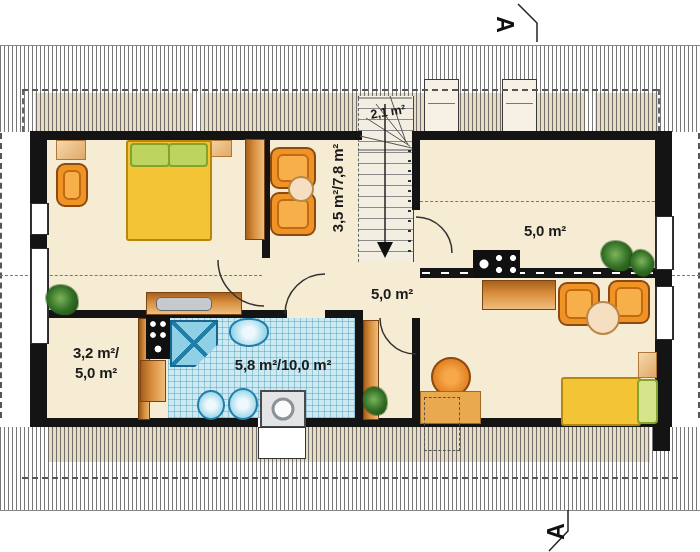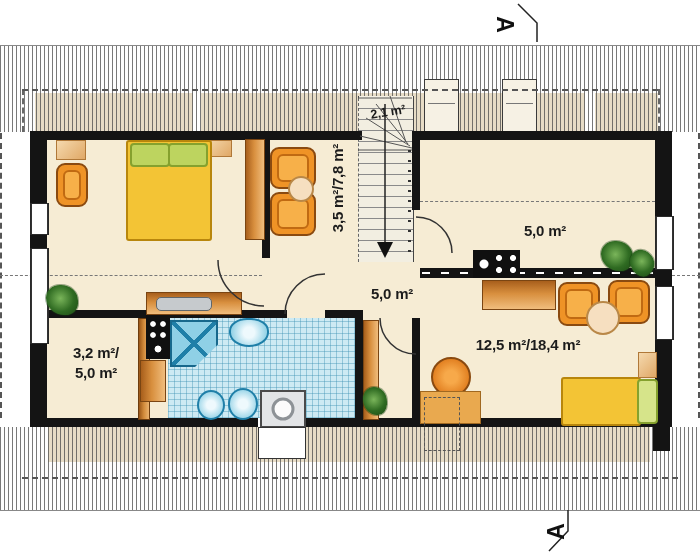--- a/index.html
+++ b/index.html
@@ -205,18 +205,18 @@
   </svg>
 
   <div class="lbl vert" style="left:337px;top:188px;">3,5 m²/7,8 m²</div>
   <div class="lbl small" style="left:388px;top:112px;">2,1 m²</div>
   <div class="lbl" style="left:545px;top:230px;">5,0 m²</div>
   <div class="lbl" style="left:392px;top:293px;">5,0 m²</div>
   <div class="lbl" style="left:96px;top:362px;text-align:center;white-space:normal;width:90px;line-height:1.3;">
     <span>3,2 m²/</span><br>
     <span>5,0 m²</span>
   </div>
-  <div class="lbl" style="left:528px;top:344px;">12,5 m²/18,4 m²</div>
+  <div class="lbl" style="left:283px;top:364px;">5,8 m²/10,0 m²</div>
 
   <div class="marker" style="left:496px;top:11px;transform:rotate(90deg);">A</div>
   <div class="marker" style="left:548px;top:518px;transform:rotate(-90deg);">A</div>
 
 </div>
 
 </body></html>

